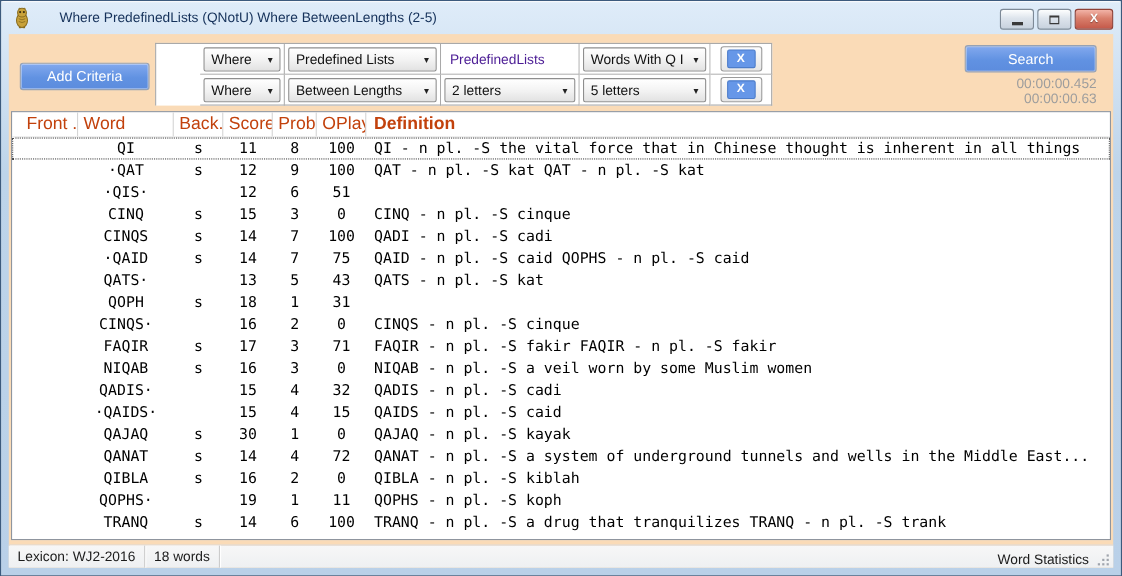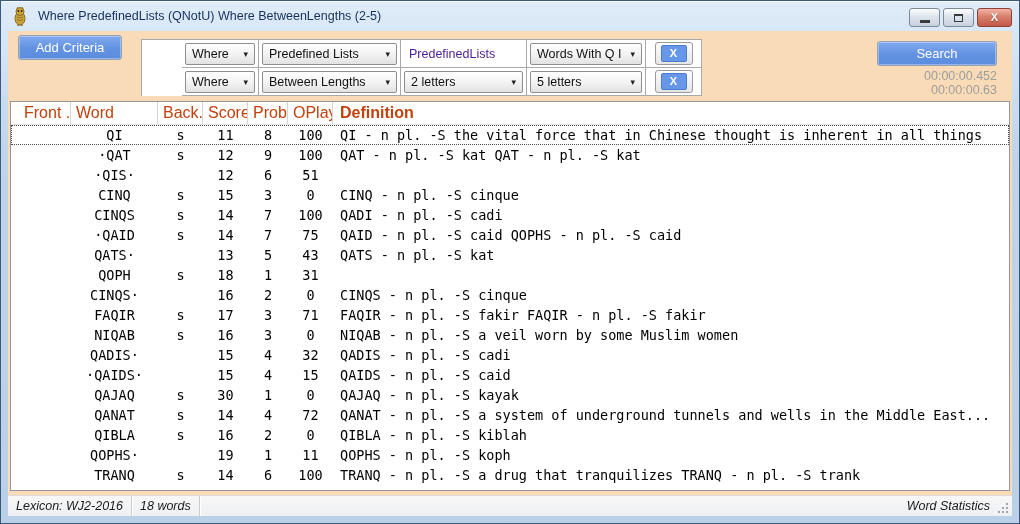--- a/index.html
+++ b/index.html
@@ -2,35 +2,35 @@
 <html><head>
 <meta charset="utf-8">
 <style>
   html,body{margin:0;padding:0;background:#e8e8e8;font-family:"Liberation Sans",sans-serif;}
   #window{position:relative;width:1020px;height:524px;overflow:hidden;
     background:linear-gradient(#dfecf9,#bdd4ea 30%,#b9d0e8);border:1px solid #3c5a7d;box-sizing:border-box;}
   
   .titlebar{position:absolute;left:1px;top:0;right:1px;height:30px;display:flex;align-items:center;
     box-shadow:inset 0 1px 0 rgba(255,255,255,.8);}
   .title-icon{margin-left:10px;width:16px;height:20px;flex:0 0 auto;}
-  .title-text{margin-left:10px;font-size:12.5px;color:#15315a;white-space:nowrap;}
+  .title-text{margin-left:26px;font-size:12.5px;color:#15315a;white-space:nowrap;}
   .winbtns{position:absolute;right:6px;top:7px;display:flex;gap:3px;}
   .winbtn{width:31px;height:19px;border:1px solid #7d8996;border-radius:3px;box-sizing:border-box;
     background:linear-gradient(#fdfefe,#dde4ec 45%,#c8d2de);display:flex;align-items:center;justify-content:center;cursor:default;}
   .winbtn.close{width:35px;border-color:#8e4036;background:linear-gradient(#f2b4a8,#d97f6c 45%,#c4594a);}
   .glyph-min{width:10px;height:3px;background:#3a3a3a;margin-top:7px;}
   .glyph-max{width:9px;height:8px;border:1px solid #3a3a3a;border-top-width:2px;box-sizing:border-box;background:transparent;}
   .glyph-close{font-size:11px;font-weight:700;color:#fff;text-shadow:0 1px 1px rgba(0,0,0,.35);line-height:1;}
   
   .client{position:absolute;left:7px;right:7px;top:30px;bottom:7px;background:#fadbb7;}
   
   .btn-blue{position:absolute;height:25px;border:1px solid #96a2b4;border-radius:3px;box-sizing:border-box;
     background:linear-gradient(#83a9ee,#6192e2 55%,#5c8cdd);color:#fff;font-size:13px;
     display:flex;align-items:center;justify-content:center;box-shadow:inset 0 0 0 1px rgba(255,255,255,.35);cursor:default;}
-  #add-criteria{left:10px;top:4px;width:104px;}
+  #add-criteria{left:10px;top:26px;width:118px;}
   #search-btn{right:15px;top:10px;width:120px;}
   .timers{position:absolute;right:15px;top:38px;text-align:right;font-size:12.5px;color:#9d9d9d;line-height:14px;}
   .criteria-grid{position:absolute;left:133px;top:8px;background:#fff;border-left:1px solid #a9a9a9;border-top:1px solid #a9a9a9;
     display:grid;grid-template-columns:77px 142px 126px 119px 56px;grid-auto-rows:28px;padding-left:40px;}
   .ccell{border-right:1px solid #a9a9a9;border-bottom:1px solid #a9a9a9;background:#fff;
     display:flex;align-items:center;box-sizing:border-box;padding:0 3px;}
   .combo{flex:1;height:22px;border:1px solid #8e8e8e;border-radius:2px;box-sizing:border-box;
     background:linear-gradient(#ffffff,#f2f2f2 55%,#e2e2e2);display:flex;align-items:center;
     justify-content:space-between;padding:0 6px;font-size:12.5px;color:#111;cursor:default;}
   .combo .arrow{font-size:9px;color:#222;margin-left:6px;}
@@ -49,21 +49,21 @@
   .thcell:first-child{padding-left:13px;}
   .thcell:last-child{border-right:none;padding-left:7px;font-weight:bold;}
   .trow{display:grid;grid-template-columns:60px 87px 45px 45px 40px 45px 1fr;height:20px;
     font-family:"DejaVu Sans Mono",monospace;font-size:13.5px;color:#000;}
   .trow.focused{outline:1px dotted #4a4a4a;outline-offset:-1px;}
   .tcell{display:flex;align-items:center;justify-content:center;white-space:pre;overflow:hidden;}
   .tcell.col-definition{justify-content:flex-start;padding-left:7px;}
   .tcell.col-front{justify-content:flex-end;padding-right:6px;}
   
   .statusbar{position:absolute;left:0;right:0;bottom:0;height:20px;background:linear-gradient(#f7f7f7,#eef0f2);
-    border-top:1px solid #dcdcdc;display:flex;align-items:center;font-size:12.5px;color:#1b1b1b;font-style:italic;}
+    border-top:1px solid #dcdcdc;display:flex;align-items:flex-end;font-size:12.5px;color:#1b1b1b;}
   .status-sec{padding:0 8px;height:100%;display:flex;align-items:center;border-right:1px solid #cccccc;
     box-shadow:1px 0 0 #fff;white-space:nowrap;}
   .status-spacer{flex:1;}
   .status-right{padding:0 6px;white-space:nowrap;}
   .grip{width:14px;height:14px;margin:4px 2px 0 0;flex:0 0 auto;}
 </style>
 </head>
 <body>
 
 <div id="window">

